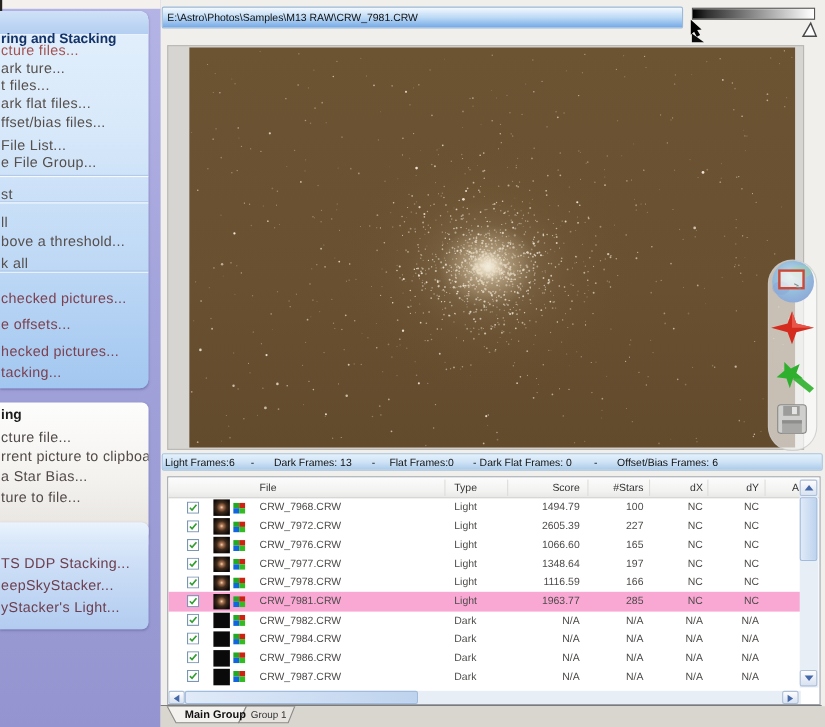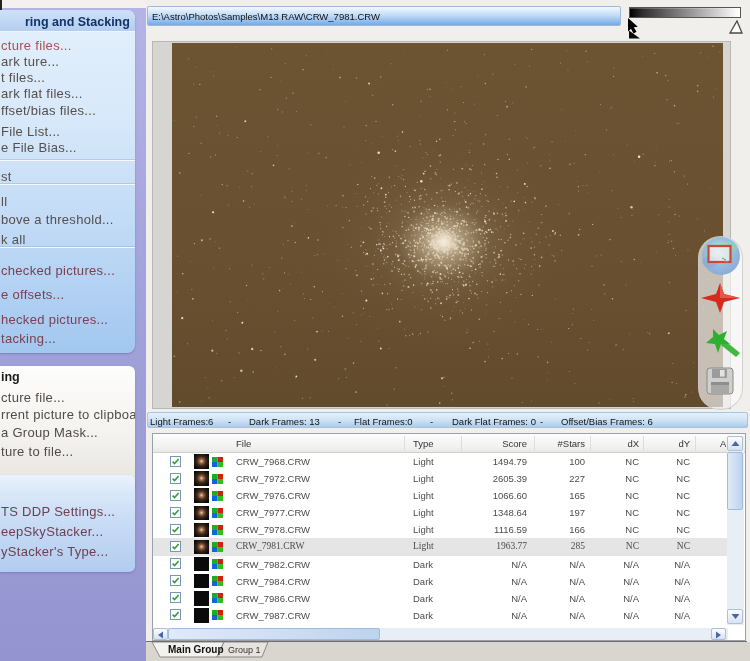--- a/index.html
+++ b/index.html
@@ -62,21 +62,21 @@
 
 #tbl { position:absolute; left:152px; top:433px; width:594px; height:208px;
   background:#fff; border:1px solid #9aa0a8; overflow:hidden; }
 #thead { position:absolute; left:0; top:0; width:592px; height:19px;
   background:linear-gradient(180deg,#fcfcfc 0%,#f2f2f1 70%,#e8e8e6 100%);
   border-bottom:1px solid #cfcfcd; font-size:9.5px; color:#333; }
 #thead span { position:absolute; top:4px; }
 .hsep { position:absolute; top:2px; width:1px; height:15px; background:#ddddda; }
 #trows { position:absolute; left:0; top:19px; width:575px; }
 .trow { position:relative; width:575px; height:17.1px; font-size:9.5px; color:#4e4c4a; }
-.trow.hl { background:#e5e5e5;font-family:Liberation Serif, serif; }
+.trow.hl { background:#f9a8d4; }
 .trow span { position:absolute; top:3px; }
 .cb { left:17px; top:2.5px !important; }
 .thumb { left:41px; top:1.3px !important; width:15px; height:14.5px; }
 .thl { background:radial-gradient(circle at 50% 48%, #eed6ba 0%, #a8714f 16%, #3e2a1b 42%, #0e0a08 78%); }
 .thd { background:#0a0a0a; }
 .rgb { left:59px; top:3.5px !important; }
 .cfile { left:83px; }
 .ctype { left:260px; }
 .num { text-align:right; }
 .c-score { right:201px; }
@@ -95,54 +95,54 @@
 #tabbar { position:absolute; left:146px; top:642px; width:604px; height:19px; background:#d9d6d0; }
 </style></head>
 <body>
 
 <div id="side"></div>
 <div id="side-top"></div>
 <div id="blackedge"></div>
 
 <div class="panel" id="p1">
   <div id="p1t"></div>
-  <div class="ptitle" style="top:5px;margin-left:24px;">ring and Stacking</div>
+  <div class="ptitle" style="top:18px;">ring and Stacking</div>
   <div class="psep" style="top:150px"></div>
   <div class="psep" style="top:173.5px"></div>
   <div class="psep" style="top:236.5px"></div>
   <div class="lnk" style="top:27.7px;color:#a35252">cture files...</div>
 <div class="lnk" style="top:44.0px;color:#564f4c">ark ture...</div>
 <div class="lnk" style="top:60.2px;color:#564f4c">t files...</div>
 <div class="lnk" style="top:76.4px;color:#564f4c">ark flat files...</div>
 <div class="lnk" style="top:92.6px;color:#564f4c">ffset/bias files...</div>
 <div class="lnk" style="top:113.8px;color:#564f4c">File List...</div>
-<div class="lnk" style="top:130.0px;color:#564f4c">e File Bias...</div>
+<div class="lnk" style="top:130.0px;color:#564f4c">e File Group...</div>
 <div class="lnk" style="top:158.5px;color:#564f4c">st</div>
 <div class="lnk" style="top:183.7px;color:#564f4c">ll</div>
 <div class="lnk" style="top:202.4px;color:#564f4c">bove a threshold...</div>
 <div class="lnk" style="top:221.5px;color:#564f4c">k all</div>
   <div class="lnk" style="top:252.5px;color:#7c4150">checked pictures...</div>
 <div class="lnk" style="top:276.5px;color:#7c4150">e offsets...</div>
 <div class="lnk" style="top:301.5px;color:#7c4150">hecked pictures...</div>
 <div class="lnk" style="top:321.0px;color:#7c4150">tacking...</div>
 </div>
 
 <div class="panel" id="p2">
   <div class="ptitle" style="top:4px;color:#1c1c1c;">ing</div>
   <div class="lnk" style="top:23.6px;color:#514b48">cture file...</div>
 <div class="lnk" style="top:41.1px;color:#514b48">rrent picture to clipboard</div>
-<div class="lnk" style="top:58.6px;color:#514b48">a Group Mask...</div>
+<div class="lnk" style="top:58.6px;color:#514b48">a Star Bias...</div>
 <div class="lnk" style="top:78.0px;color:#514b48">ture to file...</div>
 </div>
 
 <div class="panel" id="p3">
   <div id="p3t"></div>
-  <div class="lnk" style="top:29.2px;color:#6d4050">TS DDP Settings...</div>
+  <div class="lnk" style="top:29.2px;color:#6d4050">TS DDP Stacking...</div>
 <div class="lnk" style="top:49.3px;color:#6d4050">eepSkyStacker...</div>
-<div class="lnk" style="top:69.3px;color:#6d4050">yStacker's Type...</div>
+<div class="lnk" style="top:69.3px;color:#6d4050">yStacker's Light...</div>
 </div>
 
 <div id="pathbar">E:\Astro\Photos\Samples\M13 RAW\CRW_7981.CRW</div>
 
 <div id="gstrip"></div>
 <svg class="abs" style="left:620px;top:16px" width="130" height="26" viewBox="0 0 130 26">
   <polygon points="9,22.5 9,14.5 20,22.5" fill="#0a0a0a"></polygon>
   <polygon points="8,2 8,15.5 11,12.8 13.5,17.5 16.5,15.8 13.8,11.3 17.8,10.8" fill="#000"></polygon>
   <polygon points="117,5 122,17 110,17" fill="#fdfdfd" stroke="#4a4a4a" stroke-width="1.3"></polygon>
 </svg>
@@ -1854,21 +1854,21 @@
   </g>
 </svg>
 
 <div id="infobar">
   <span style="left:2px">Light Frames:6</span>
   <span style="left:80px">-</span>
   <span style="left:101px">Dark Frames: 13</span>
   <span style="left:190px">-</span>
   <span style="left:206px">Flat Frames:0</span>
   <span style="left:282px">-</span>
-  <span style="left:304px">Dark Flat Frames: 0</span>
+  <span style="left:288px">Dark Flat Frames: 0</span>
   <span style="left:392px">-</span>
   <span style="left:413px">Offset/Bias Frames: 6</span>
 </div>
 
 <div id="tbl">
   <div id="thead">
     <span style="left:83px">File</span>
     <span style="left:260px">Type</span>
     <span class="num" style="right:218px">Score</span>
     <span class="num" style="right:160px">#Stars</span>

